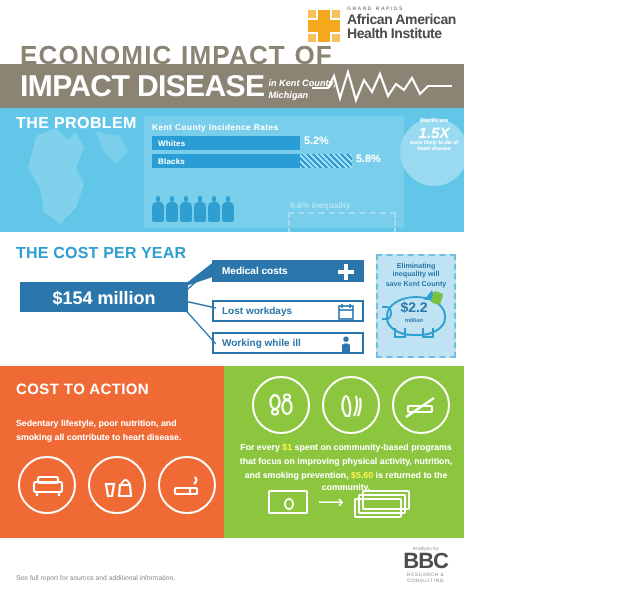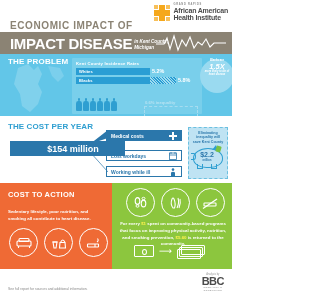--- a/index.html
+++ b/index.html
@@ -14,21 +14,21 @@
   .lm1{left:5px;top:0;width:6px;height:16px;}
   .lm2{left:0;top:5px;width:16px;height:6px;}
   .lm3{left:0;top:0;width:4px;height:4px;background:#f7c05a !important;}
   .lm4{right:0;top:0;width:4px;height:4px;background:#f7c05a !important;}
   .lm5{left:0;bottom:0;width:4px;height:4px;background:#f7c05a !important;}
   .lm6{right:0;bottom:0;width:4px;height:4px;background:#f7c05a !important;}
   .logo-txt{line-height:1.05;}
   .logo-pre{font-size:2.6px;letter-spacing:.7px;color:#8d8d8d;font-weight:bold;}
   .logo-l1,.logo-l2{font-size:7px;color:#4c4c4c;font-weight:bold;letter-spacing:-.2px;}
 
-  .t1{position:absolute;left:10px;top:20px;font-size:10px;letter-spacing:.6px;color:#8b8374;font-weight:bold;}
+  .t1{position:absolute;left:10px;top:20px;font-size:13px;letter-spacing:.6px;color:#8b8374;font-weight:bold;}
   .titlebar{position:absolute;left:0;top:32px;width:232px;height:22px;background:#8b8374;display:flex;align-items:center;}
   .t2{font-size:15px;color:#fff;font-weight:bold;letter-spacing:-.3px;margin-left:10px;}
   .t3{font-size:4.6px;color:#fff;font-style:italic;font-weight:bold;line-height:1.15;margin-left:2px;margin-top:3px;}
   .ekg{position:absolute;right:6px;top:34px;}
 
   
   .problem{position:absolute;left:0;top:54px;width:240px;height:62px;background:#62c6e8;overflow:hidden;}
   .mapsil{position:absolute;left:8px;top:8px;width:64px;height:54px;opacity:.35;}
   .sec-problem{position:absolute;left:8px;top:3px;font-size:8px;font-weight:bold;color:#fff;letter-spacing:.2px;}
   .chartbox{position:absolute;left:72px;top:4px;width:130px;height:56px;background:#79cfeb;border-radius:1px;}
@@ -46,21 +46,21 @@
   .ineq{position:absolute;left:145px;top:46px;font-size:4.2px;font-weight:bold;color:#b5e2f2;}
   .ineqbox{position:absolute;left:144px;top:52px;width:52px;height:9px;border:.6px dashed #a6dcf0;}
   .badge{position:absolute;right:6px;top:5px;width:34px;height:34px;border-radius:50%;background:#9adaf0;display:flex;flex-direction:column;align-items:center;justify-content:flex-start;text-align:center;font-style:italic;}
   .badge .b1{font-size:2.8px;color:#ffffff;font-weight:bold;line-height:1;}
   .badge .b2{font-size:7.5px;color:#ffffff;font-weight:bold;line-height:1;margin:1px 0;}
   .badge .b3{font-size:2.6px;color:#ffffff;font-weight:bold;line-height:1.15;padding:0 3px;}
 
   
   .cost{position:absolute;left:0;top:116px;width:232px;height:67px;background:#fff;}
   .sec-cost{position:absolute;left:8px;top:6px;font-size:8px;font-weight:bold;color:#2f9fd1;letter-spacing:.1px;text-align:right;}
-  .amount{position:absolute;left:10px;top:25px;width:104px;height:15px;background:#2b77ab;display:flex;align-items:center;justify-content:center;color:#fff;font-size:9px;font-weight:bold;padding-left:11px;}
+  .amount{position:absolute;left:10px;top:25px;width:84px;height:15px;background:#2b77ab;display:flex;align-items:center;justify-content:center;color:#fff;font-size:9px;font-weight:bold;}
   .item{position:absolute;left:106px;width:76px;height:11px;border:1px solid #2b77ab;display:flex;align-items:center;justify-content:space-between;padding:0 4px;box-sizing:border-box;}
   .item span{font-size:5px;font-weight:bold;color:#2b77ab;}
   .it1{top:14px;background:#2b77ab;border-color:#2b77ab;}
   .it1 span{color:#fff;}
   .it2{top:34px;}
   .it3{top:50px;}
   .connector{position:absolute;left:90px;top:14px;width:18px;height:48px;}
   .savepanel{position:absolute;left:188px;top:11px;width:40px;height:52px;background:#bfe3f3;border:.8px dashed #6cc0e0;box-sizing:border-box;text-align:center;}
   .savetxt{font-size:3.6px;font-weight:bold;color:#2b77ab;line-height:1.25;padding:3px 2px 0;}
   .pig{position:relative;width:30px;height:22px;margin:1px auto 0;}

